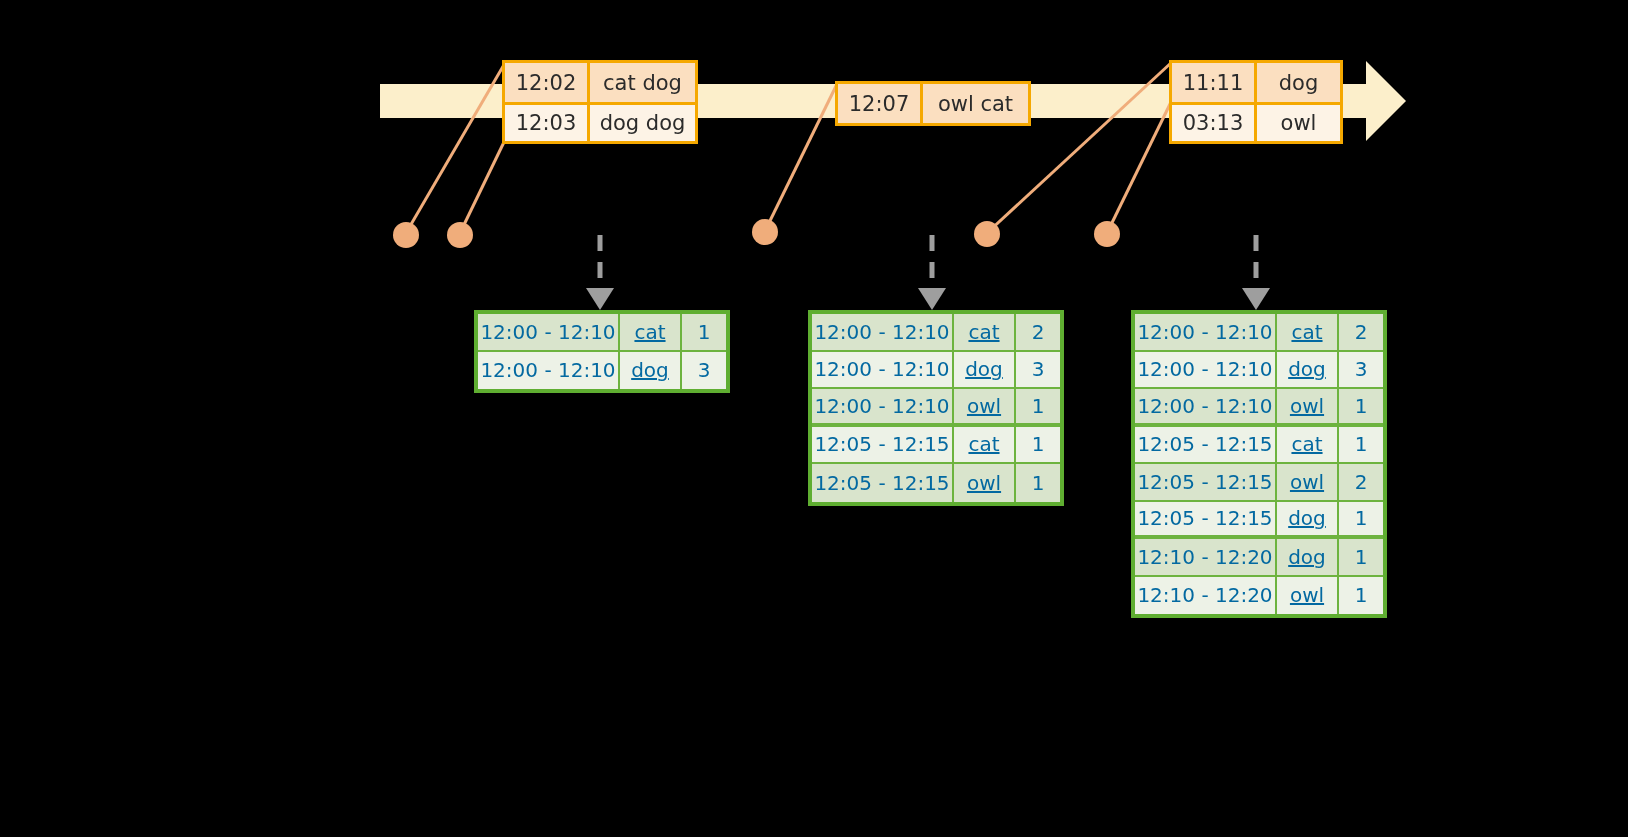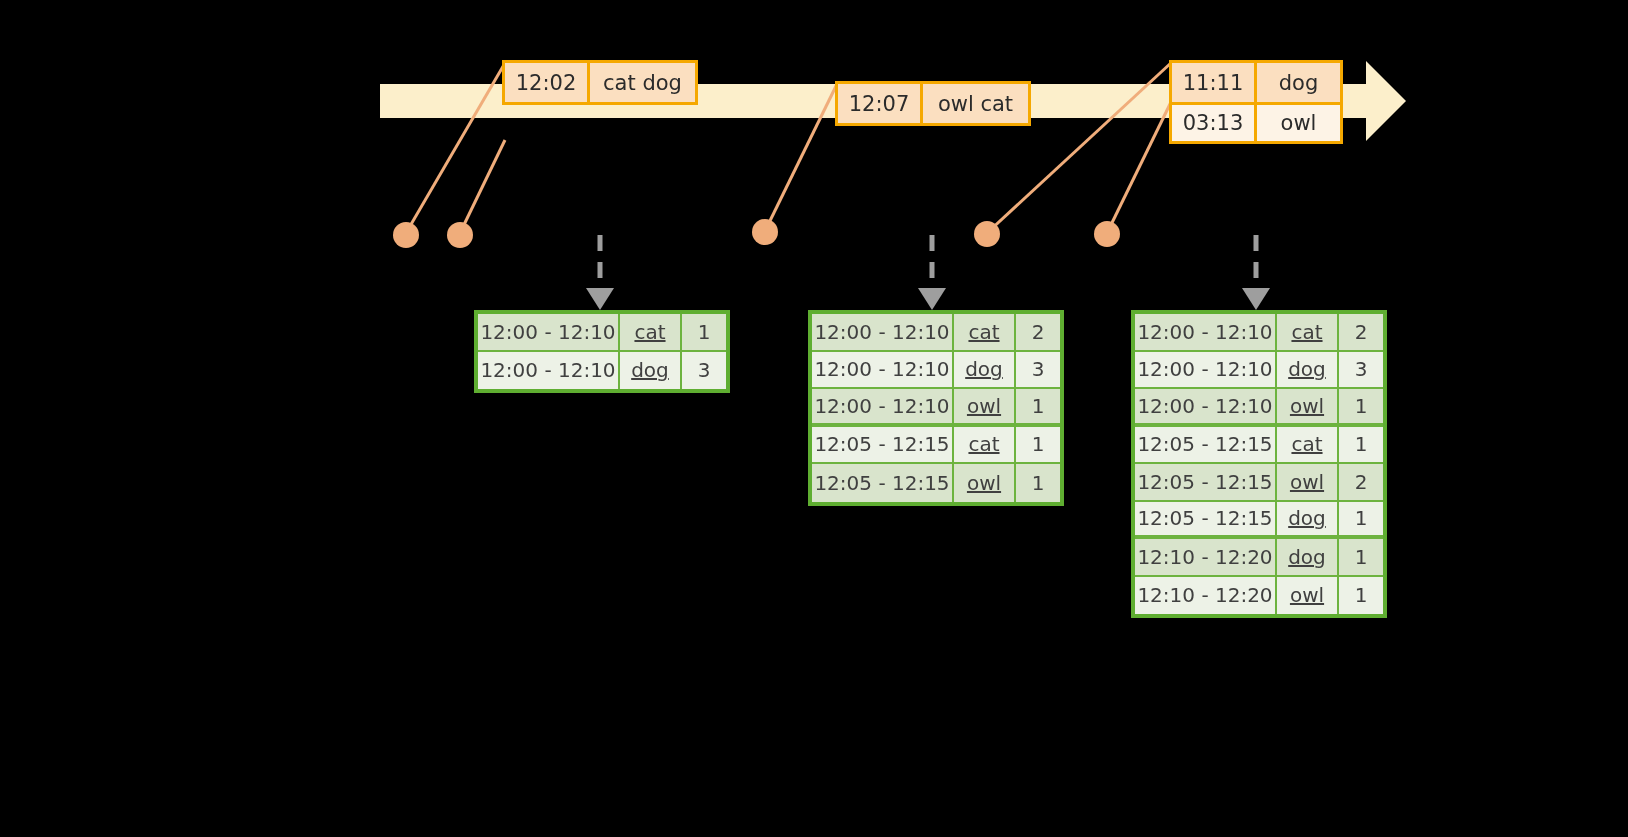--- a/index.html
+++ b/index.html
@@ -103,21 +103,21 @@
     height: 37.5px;
     box-sizing: border-box;
   }
   .res-row .res-cell { background: #EDF2E7; }
   .res-row.alt .res-cell { background: #D9E4CC; }
   .res-cell {
     display: flex;
     align-items: center;
     justify-content: center;
     font-size: 20px;
-    color: #404040;
+    color: #0369a1;
     box-sizing: border-box;
     border-right: 2px solid #6DB33F;
     border-bottom: 2px solid #6DB33F;
     white-space: nowrap;
   }
   .res-cell.win  { width: 142px; }
   .res-cell.word { width: 62px; text-decoration: underline; }
   .res-cell.cnt  { width: 44px; border-right: none; }
   .res-row:last-child .res-cell { border-bottom: none; }
   .res-row.group-end .res-cell { border-bottom: 4px solid #6DB33F; }
@@ -161,20 +161,24 @@
       <polygon points="918,288 946,288 932,310"></polygon>
       <polygon points="1242,288 1270,288 1256,310"></polygon>
     </g>
   </svg>
 
   <div class="ev-box" style="left:502px; top:60px; width:196px;">
     <div class="ev-row shade">
       <div class="ev-cell time">12:02</div>
       <div class="ev-cell words">cat dog</div>
     </div>
+    <div class="ev-row">
+      <div class="ev-cell time">12:03</div>
+      <div class="ev-cell words">dog dog</div>
+    </div>
   </div>
 
   <div class="ev-box" style="left:835px; top:81px; width:196px;">
     <div class="ev-row shade">
       <div class="ev-cell time">12:07</div>
       <div class="ev-cell words">owl cat</div>
     </div>
   </div>
 
   <div class="ev-box" style="left:1169px; top:60px; width:174px;">

